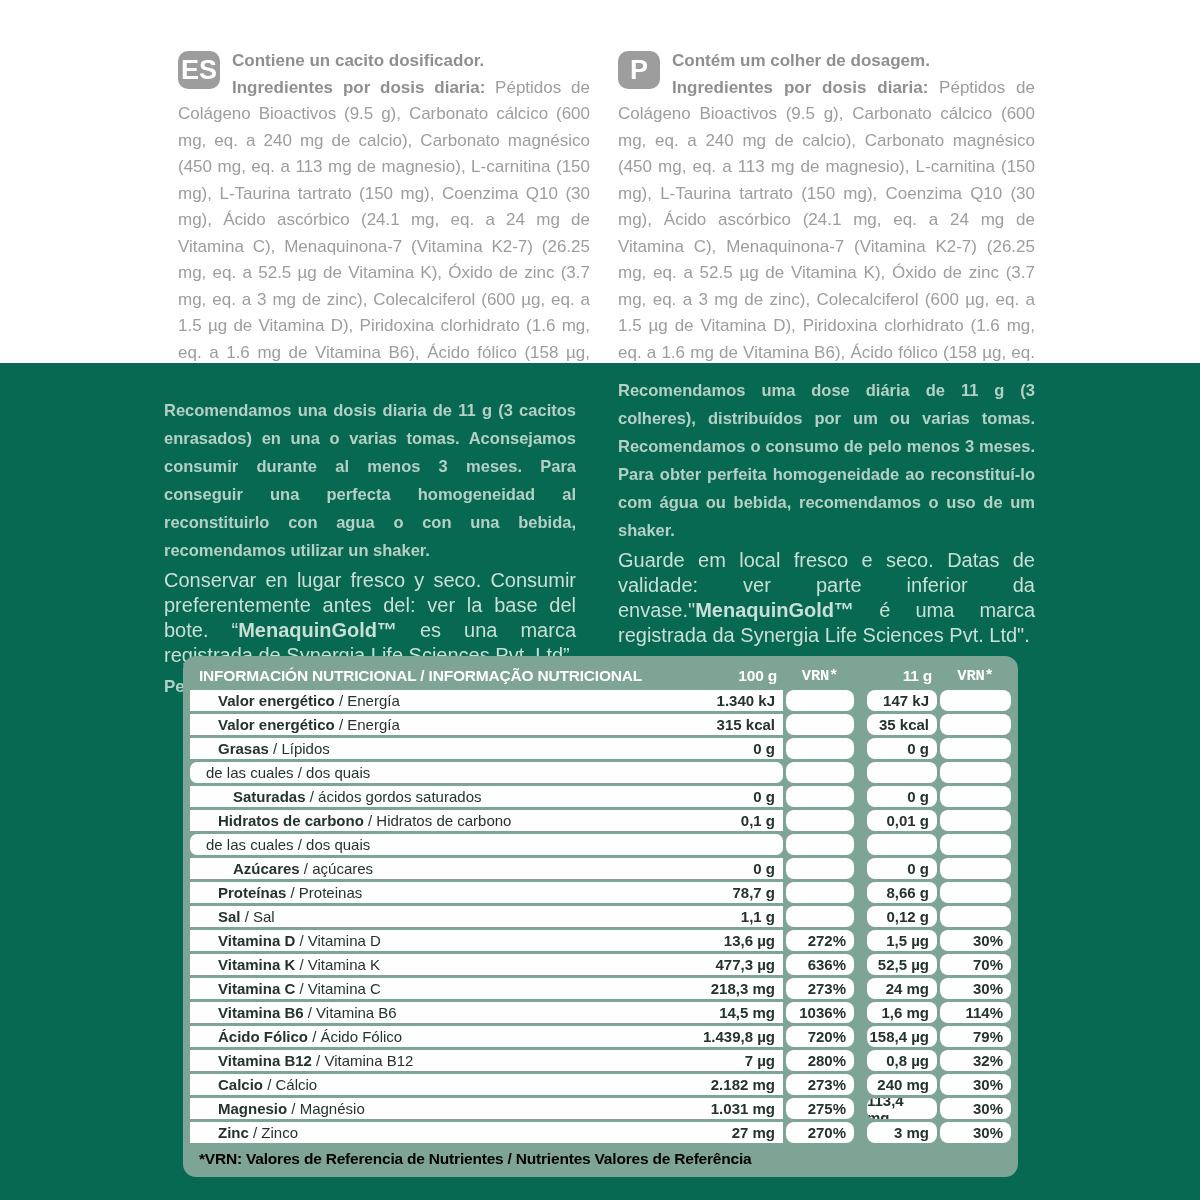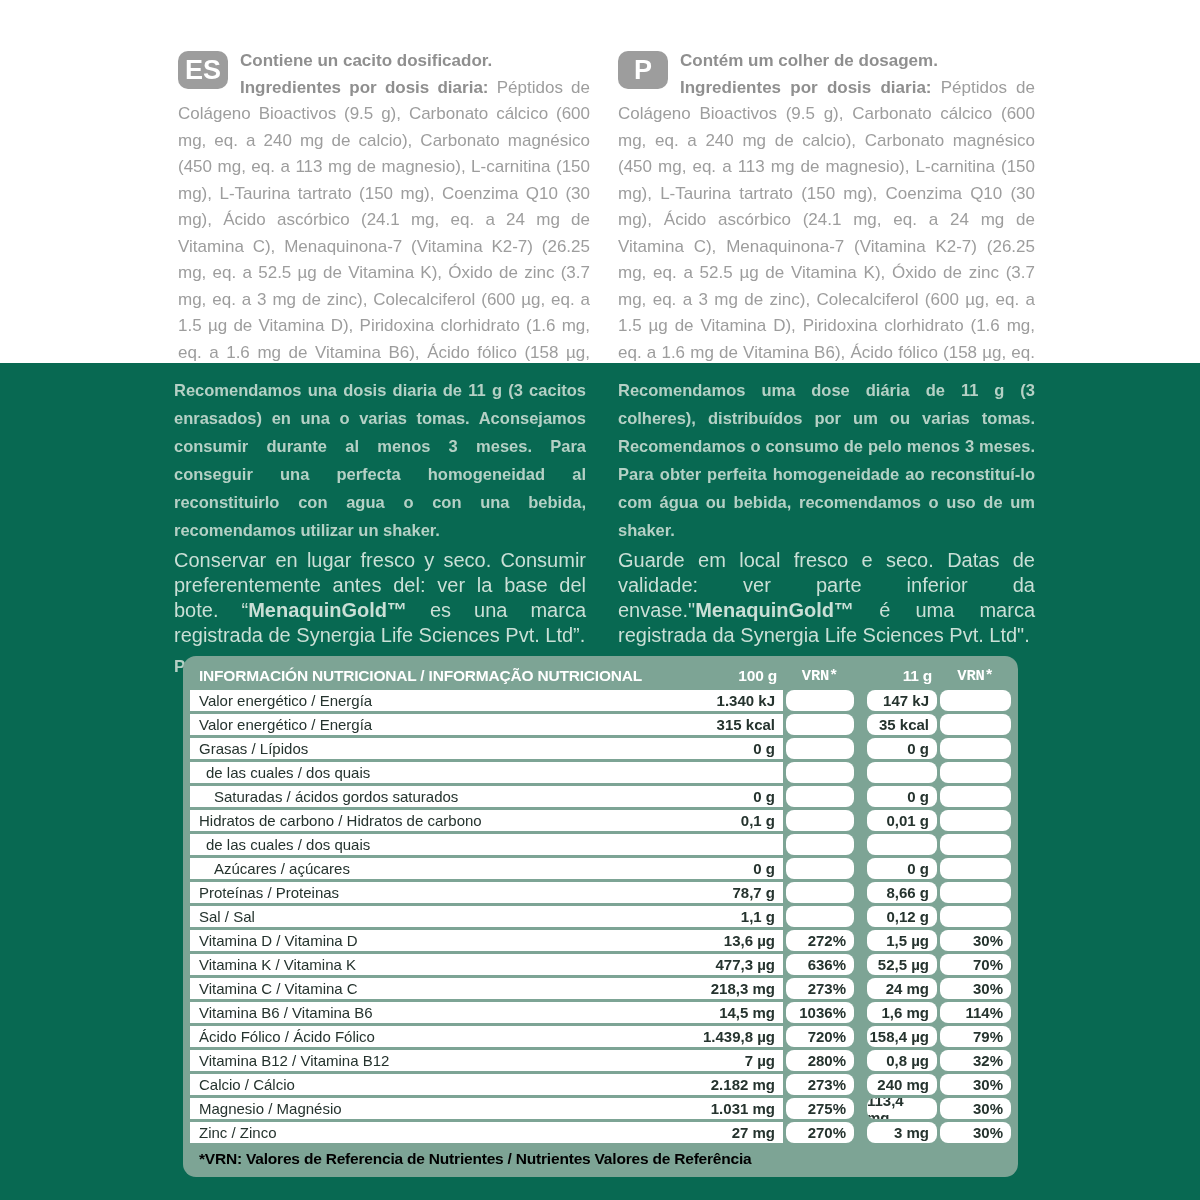--- a/index.html
+++ b/index.html
@@ -5,50 +5,50 @@
   html,body{margin:0;padding:0;}
   body{font-family:"Liberation Sans", sans-serif;}
   .page{position:relative;width:1200px;height:1200px;background:#ffffff;overflow:hidden;}
 
   
   .lang-col{position:absolute;top:48px;}
   .col-es{left:178px;width:412px;}
   .col-pt{left:618px;width:417px;}
   .lang-para{color:#9d9d9d;font-size:17px;line-height:26.5px;text-align:justify;}
   .lang-para .intro{font-weight:bold;color:#8f8f8f;}
-  .lang-badge{float:left;width:50px;height:38px;margin:3px 12px 8px 0;background:#9d9d9d;
+  .lang-badge{float:left;width:42px;height:38px;margin:3px 12px 8px 0;background:#9d9d9d;
               border-radius:10px;color:#ffffff;font-weight:bold;font-size:27px;
               display:flex;align-items:center;justify-content:center;}
 
   
   .green-band{position:absolute;left:0;top:363px;width:1200px;height:837px;background:#086952;}
   .green-col{position:absolute;top:13px;}
-  .green-col.es{left:174px;width:412px;}
+  .green-col.es{left:164px;width:412px;margin-top:20px;}
   .green-col.pt{left:618px;width:417px;}
   .green-bold{color:#b5d0c5;font-weight:bold;font-size:16.5px;line-height:28px;text-align:justify;}
   .green-reg{color:#cadfd6;font-size:20px;line-height:25px;text-align:justify;margin-top:4px;}
   .green-reg .brand{font-weight:bold;}
   .green-weight{color:#b5d0c5;font-weight:bold;font-size:17px;margin-top:9px;}
 
   
   .nutri{position:absolute;left:183px;top:293px;width:835px;box-sizing:border-box;
          background:#7da495;border-radius:13px;padding:6px 7px;}
   .tgrid{display:grid;grid-template-columns:1fr 68px 7px 70px 71px;column-gap:3px;}
   .thead{align-items:center;height:28px;color:#ffffff;font-weight:bold;font-size:15.5px;letter-spacing:-0.2px;}
   .thead .t1{display:flex;justify-content:space-between;align-items:center;padding:0 6px 0 9px;}
   .thead .center{text-align:center;font-family:Liberation Mono, monospace;}
   .thead .right{text-align:right;padding-right:5px;}
   .rows{display:grid;grid-auto-rows:21px;row-gap:3px;}
   .row{display:grid;grid-template-columns:1fr 68px 7px 70px 71px;column-gap:3px;}
   .cell{background:#ffffff;display:flex;align-items:center;font-size:15px;color:#25332e;overflow:hidden;}
   .cell.spacer{background:transparent;}
   .label-cell{justify-content:space-between;padding-left:9px;padding-right:8px;}
-  .label-cell.ind1{padding-left:16px;}
+  .label-cell.ind1{padding-left:16px;border-radius:7px;}
   .label-cell.ind2{padding-left:24px;}
-  .lab .b1{font-weight:normal;}
+  .lab .b1{font-weight:bold;margin-left:19px;}
   .lab .r1{font-weight:normal;}
   .lab .l2{font-weight:normal;}
   .val{font-weight:bold;white-space:nowrap;}
   .num,.pct{justify-content:flex-end;padding-right:8px;font-weight:bold;border-radius:8px;}
   .tfoot{color:#000000;font-weight:bold;font-size:15.5px;height:25px;margin-top:3px;
          display:flex;align-items:center;padding-left:9px;letter-spacing:-0.2px;}
 </style>
 </head>
 <body>
 

